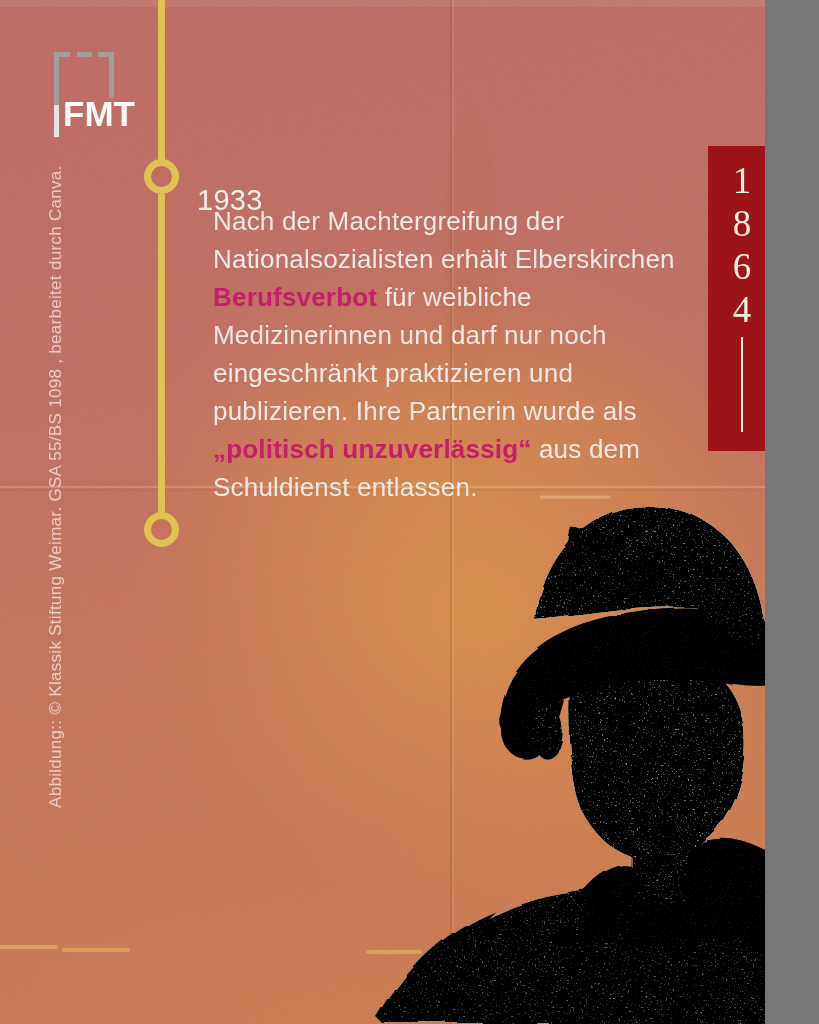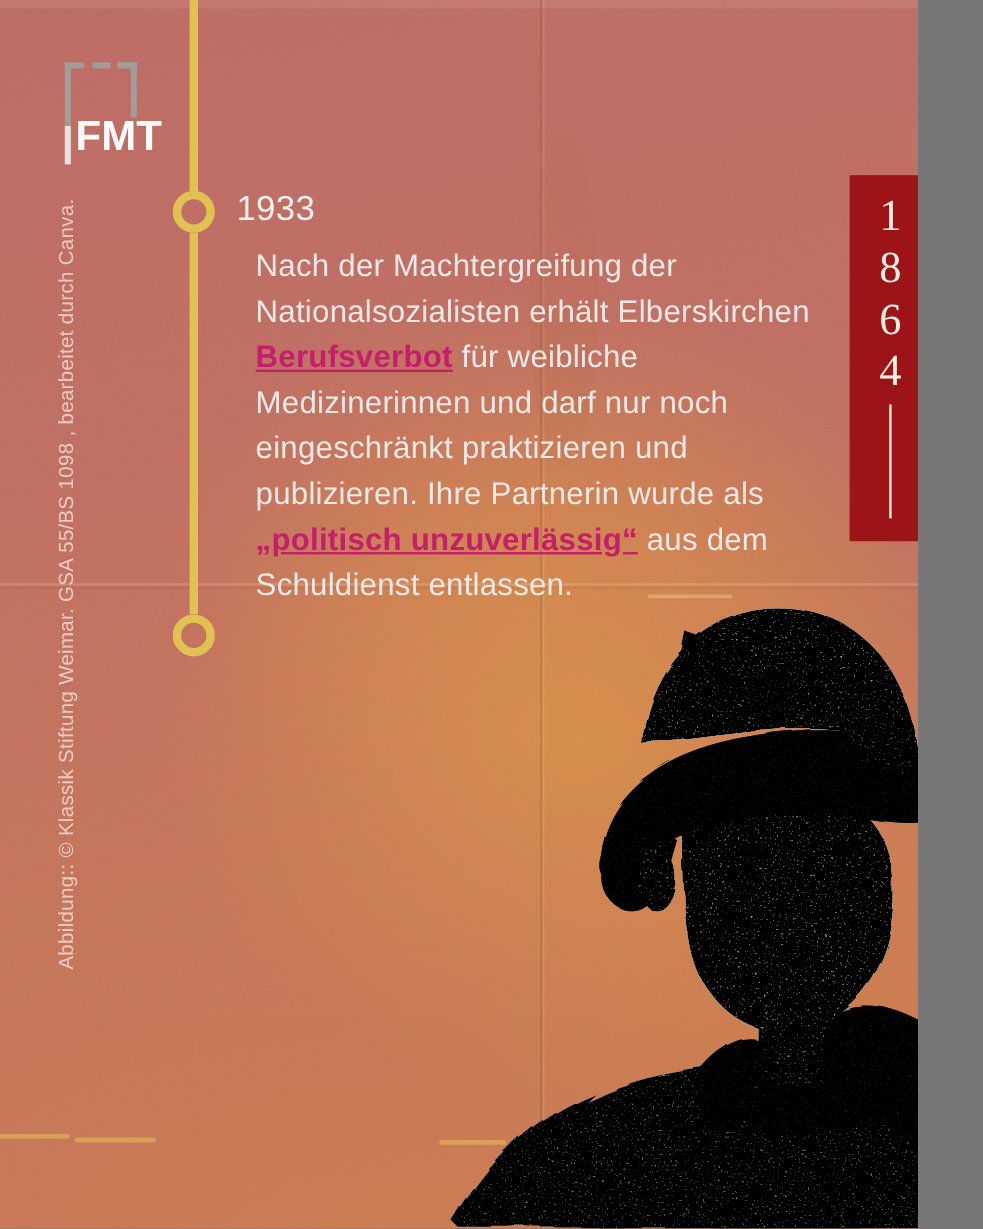--- a/index.html
+++ b/index.html
@@ -32,34 +32,34 @@
     border-radius:50%;
     background:transparent;
   }
 
   .date{
     left:197px;
     color:#f3efec;
     font-size:29px;
     line-height:32px;
     letter-spacing:.3px;
+    margin-top:26px;
   }
   .para{
     left:197px;
     width:520px;
     color:#eee9e6;
     font-size:26px;
     line-height:38px;
     letter-spacing:.2px;
     margin-left:16px;
   }
   .para .hl{
     color:var(--hl,#c41e6d);
     font-weight:bold;
-    text-decoration:underline;
   }
 
   
   #logo{left:50px;top:45px;width:100px;height:92px;}
   #logo .bar{position:absolute;background:#a19d99;}
   #logo .bar.light{background:#e6e2dd;}
   #logo .fmt{
     position:absolute;left:13px;top:51px;
     color:#fcfbfa;font-size:35px;font-weight:bold;
     letter-spacing:0px;line-height:36px;

